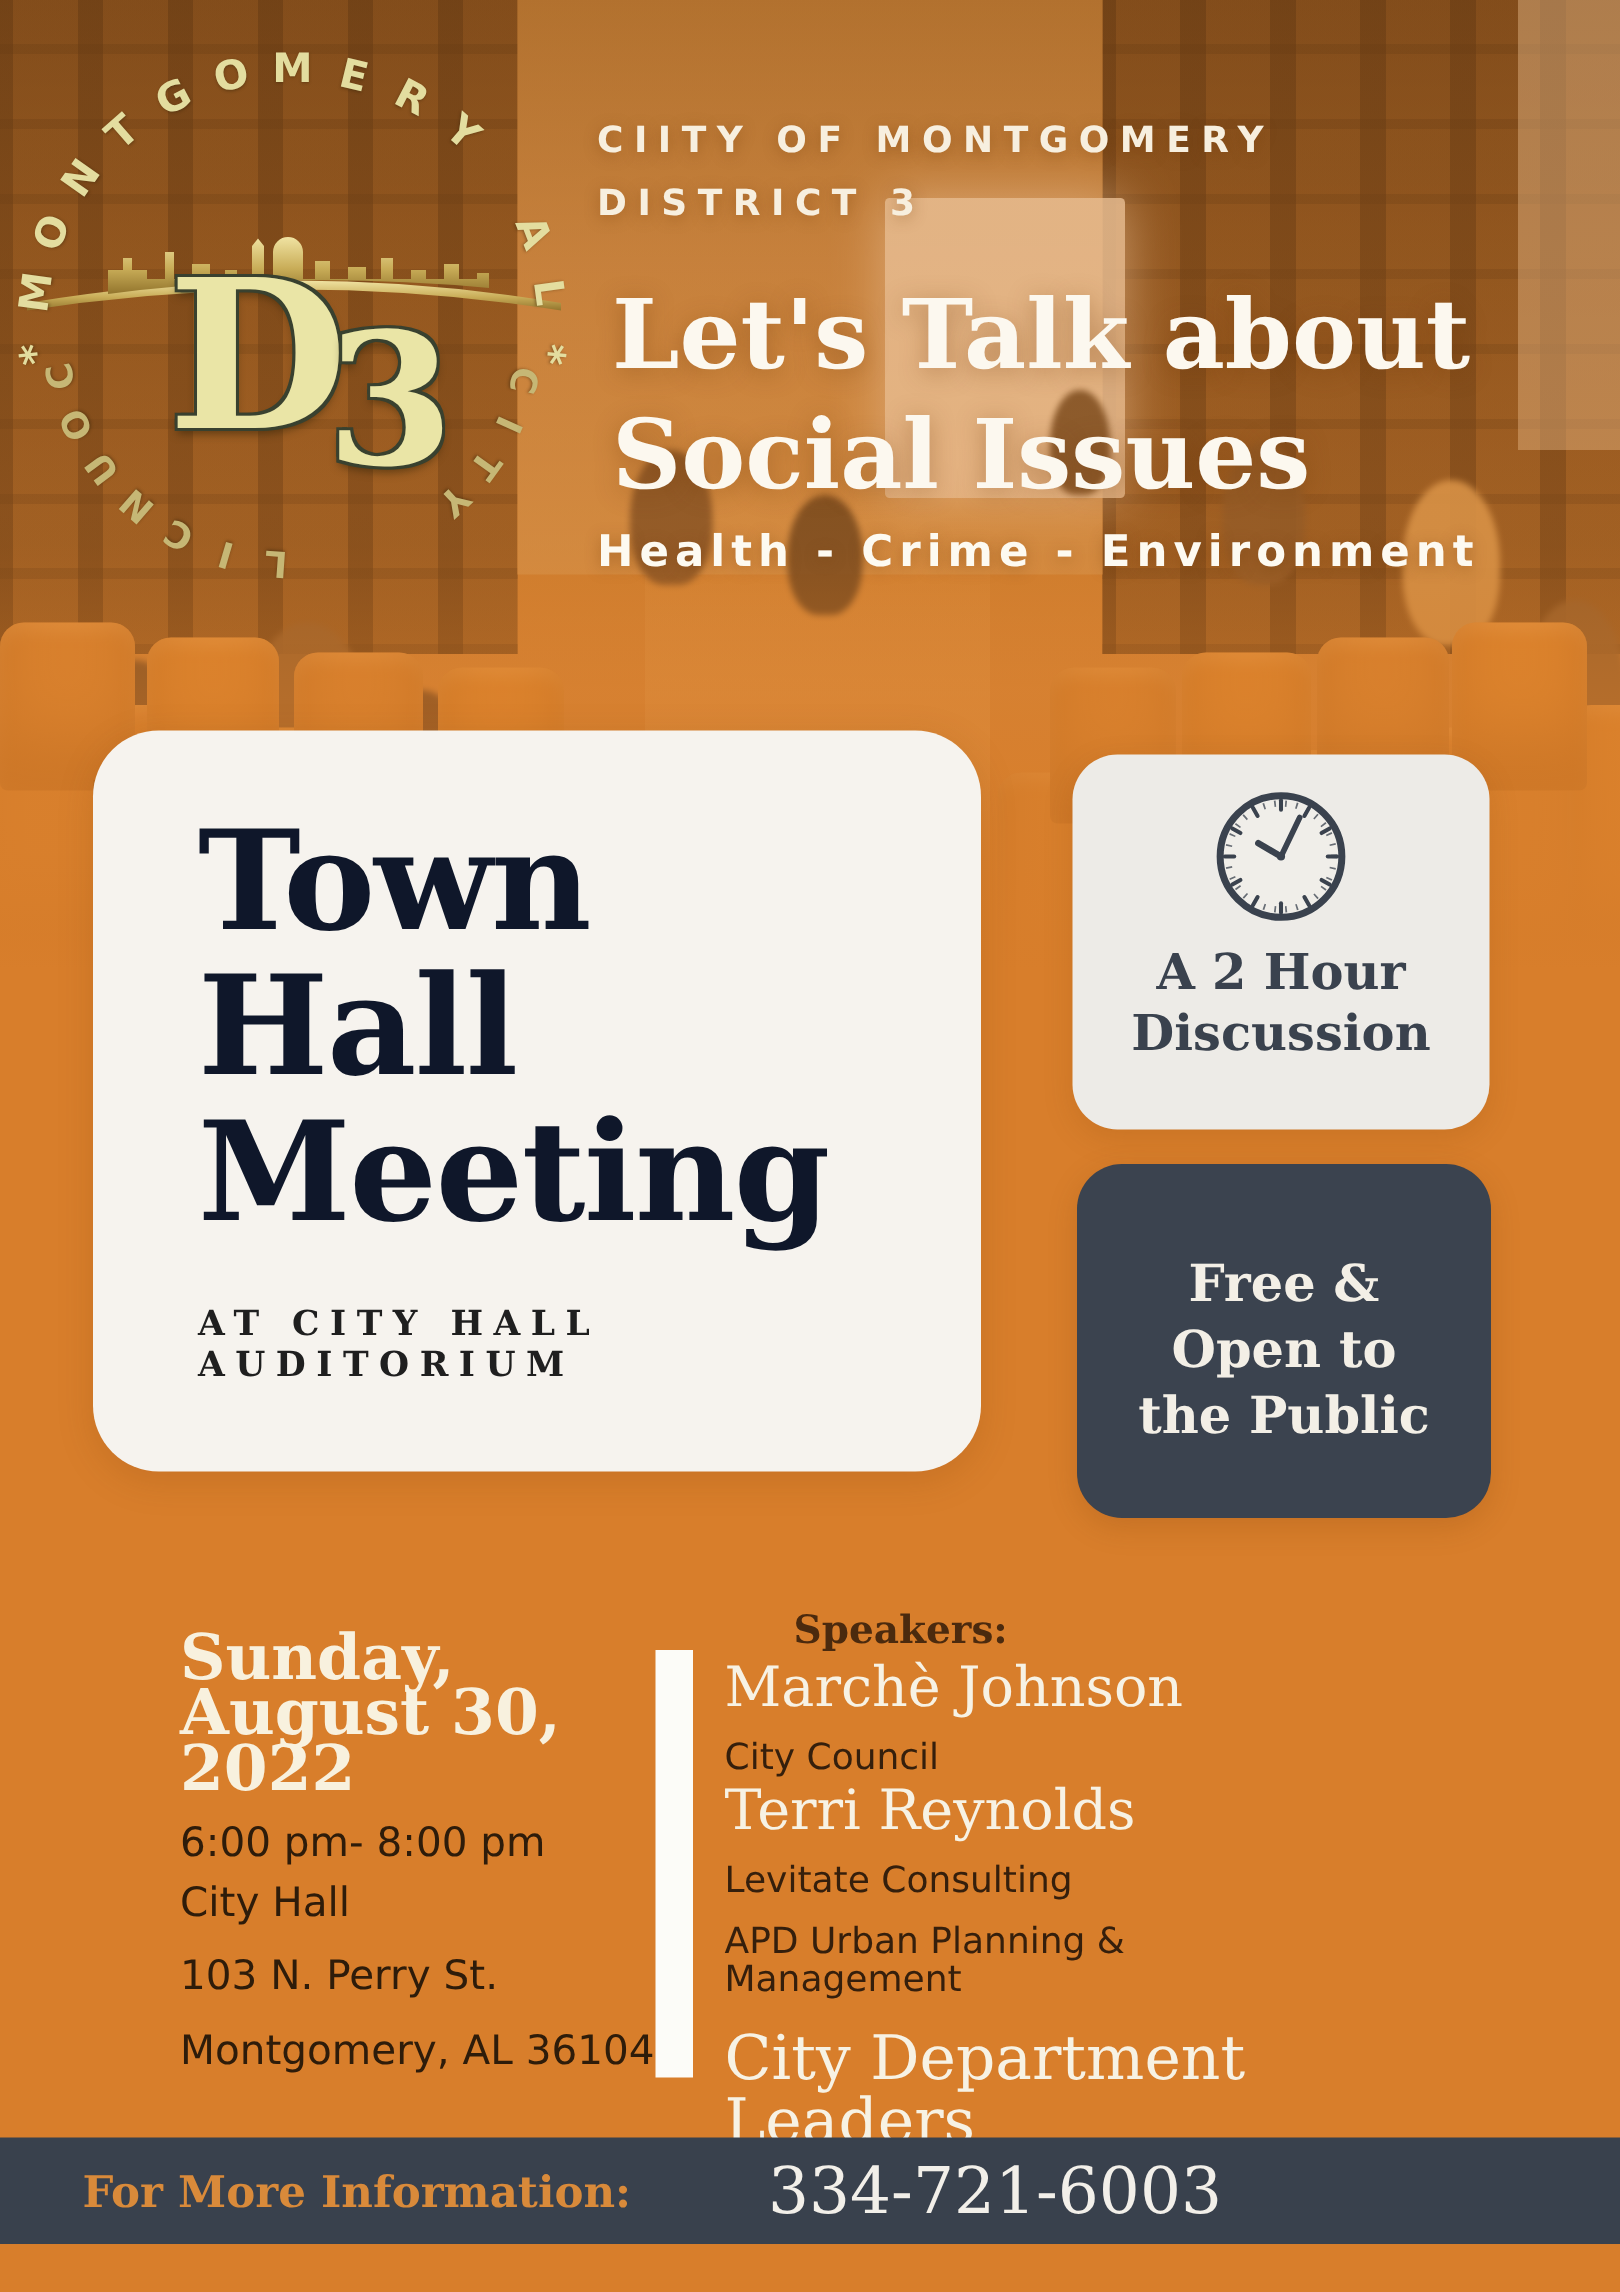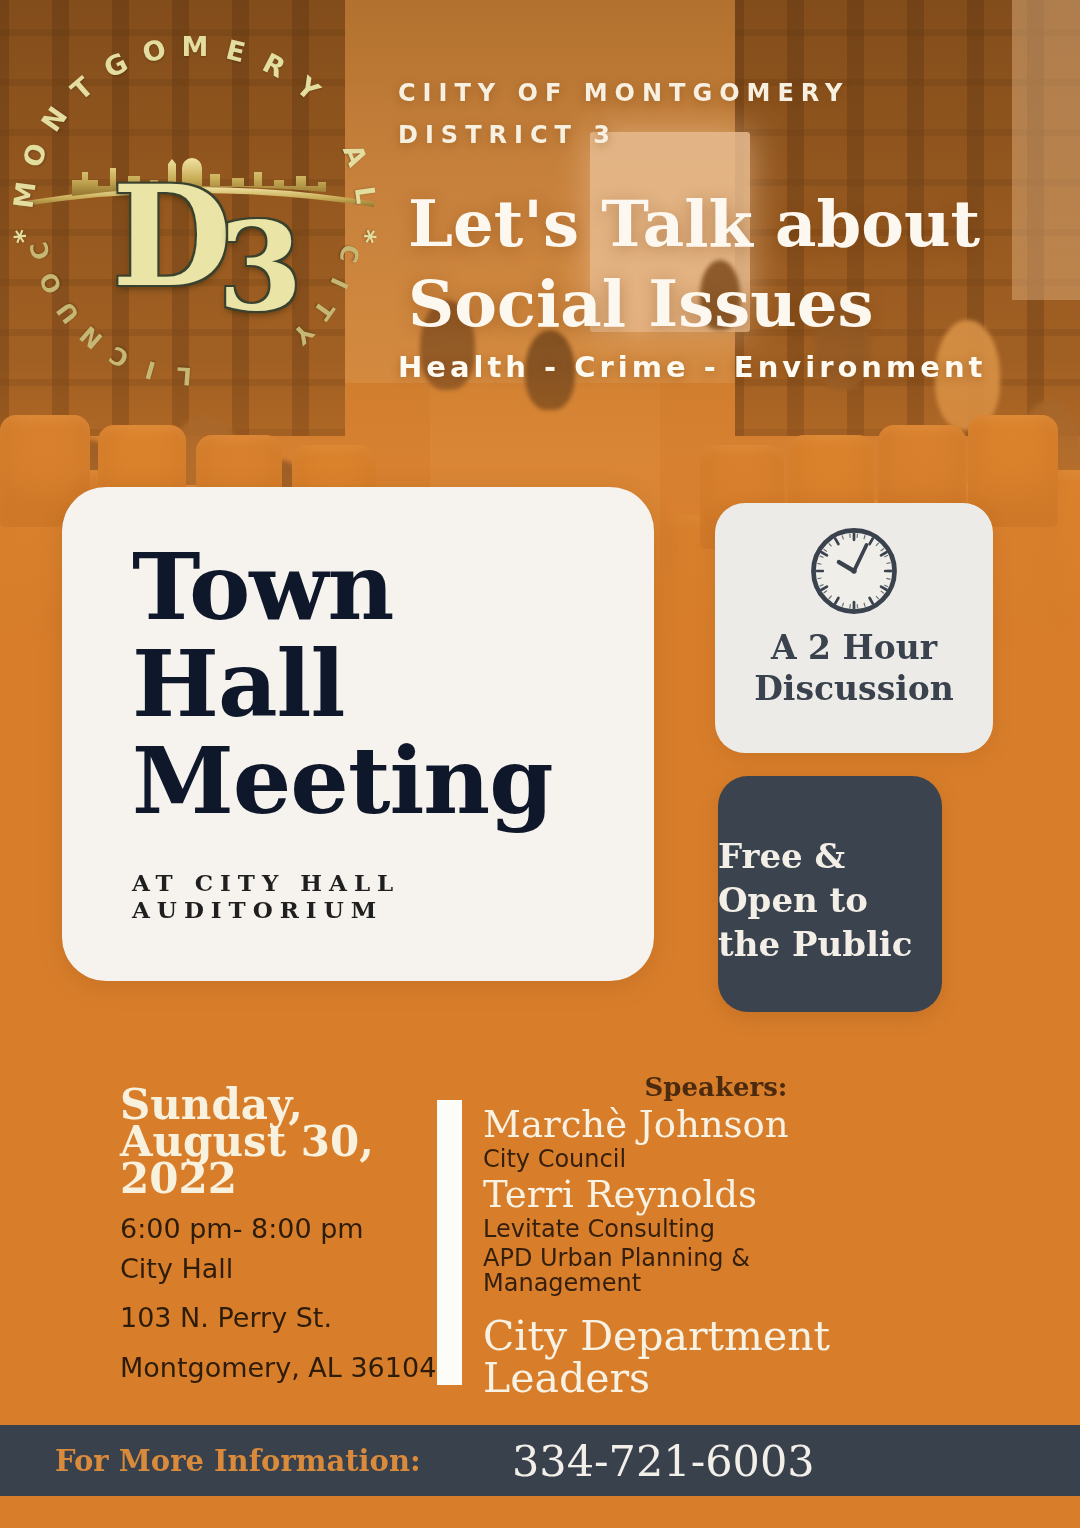--- a/index.html
+++ b/index.html
@@ -60,41 +60,41 @@
   .main-card .title{position:absolute;left:70px;top:52px;font-family:"DejaVu Serif",serif;font-weight:700;
                     font-size:92px;line-height:97px;color:#0f172a;letter-spacing:-1px;}
   .main-card .subtitle{position:absolute;left:70px;top:382px;font-family:"DejaVu Serif",serif;font-weight:600;
                        font-size:23px;letter-spacing:7px;color:#1f1f1f;}
 
   .duration-card{position:absolute;left:715px;top:503px;width:278px;height:250px;background:#edebe7;border-radius:30px;
                  text-align:center;box-shadow:0 6px 20px rgba(120,60,10,.15);}
   .duration-card .clock{margin-top:16px;}
   .duration-card .dur-text{font-family:"DejaVu Serif",serif;font-weight:700;font-size:33px;line-height:41px;color:#3a424e;}
 
-  .admission-card{position:absolute;left:718px;top:776px;width:224px;height:236px;background:#3b434f;border-radius:30px;
-                  box-shadow:0 6px 20px rgba(120,60,10,.2);}
+  .admission-card{position:absolute;left:718px;top:776px;width:276px;height:236px;background:#3b434f;border-radius:30px;
+                  text-align:center;box-shadow:0 6px 20px rgba(120,60,10,.2);}
   .admission-card .adm-text{padding-top:58px;font-family:"DejaVu Serif",serif;font-weight:700;
                             font-size:34px;line-height:44px;color:#f3efe6;}
 
   
   .details{position:absolute;left:120px;top:1086px;width:330px;}
   .date-line{font-family:"DejaVu Serif",serif;font-weight:700;font-size:42px;line-height:37px;color:#f8f1de;}
   .detail-line{font-family:"DejaVu Sans",sans-serif;font-size:27px;color:#2e1c0a;}
   .d-time{margin-top:16px;}
   .d-venue{margin-top:9px;}
   .d-addr1{margin-top:18px;}
   .d-addr2{margin-top:19px;}
 
   .divider{position:absolute;left:437px;top:1100px;width:25px;height:285px;background:#fcfcf8;}
 
   
   .speakers{position:absolute;left:483px;top:1072px;width:420px;}
-  .spk-heading{font-family:"DejaVu Serif",serif;font-weight:700;font-size:26px;color:#4b2a0e;padding-left:46px;text-align:center;}
+  .spk-heading{font-family:"DejaVu Serif",serif;font-weight:700;font-size:26px;color:#4b2a0e;padding-left:46px;}
   .spk-name{font-family:"DejaVu Serif",serif;font-weight:400;font-size:37px;line-height:36px;color:#f7f2e4;margin-top:5px;}
-  .spk-title{font-family:"DejaVu Sans",sans-serif;font-size:24px;line-height:25px;color:#351f0c;margin-top:4px;max-width:300px;}
+  .spk-title{font-family:"DejaVu Sans",sans-serif;font-size:24px;line-height:25px;color:#351f0c;margin-top:16px;max-width:300px;}
   .spk-name.big{font-size:41px;line-height:42px;max-width:400px;margin-top:19px;}
 
   
   .footer-bar{position:absolute;left:0;top:1425px;width:1080px;height:71px;background:#39414d;
               display:flex;align-items:center;}
   .footer-label{position:absolute;left:55px;font-family:"DejaVu Serif",serif;font-weight:700;font-size:29px;color:#d98a3a;}
   .footer-phone{position:absolute;left:512px;font-family:"DejaVu Serif",serif;font-weight:400;font-size:43px;color:#f2efe9;}
 </style>
 </head>
 <body>

